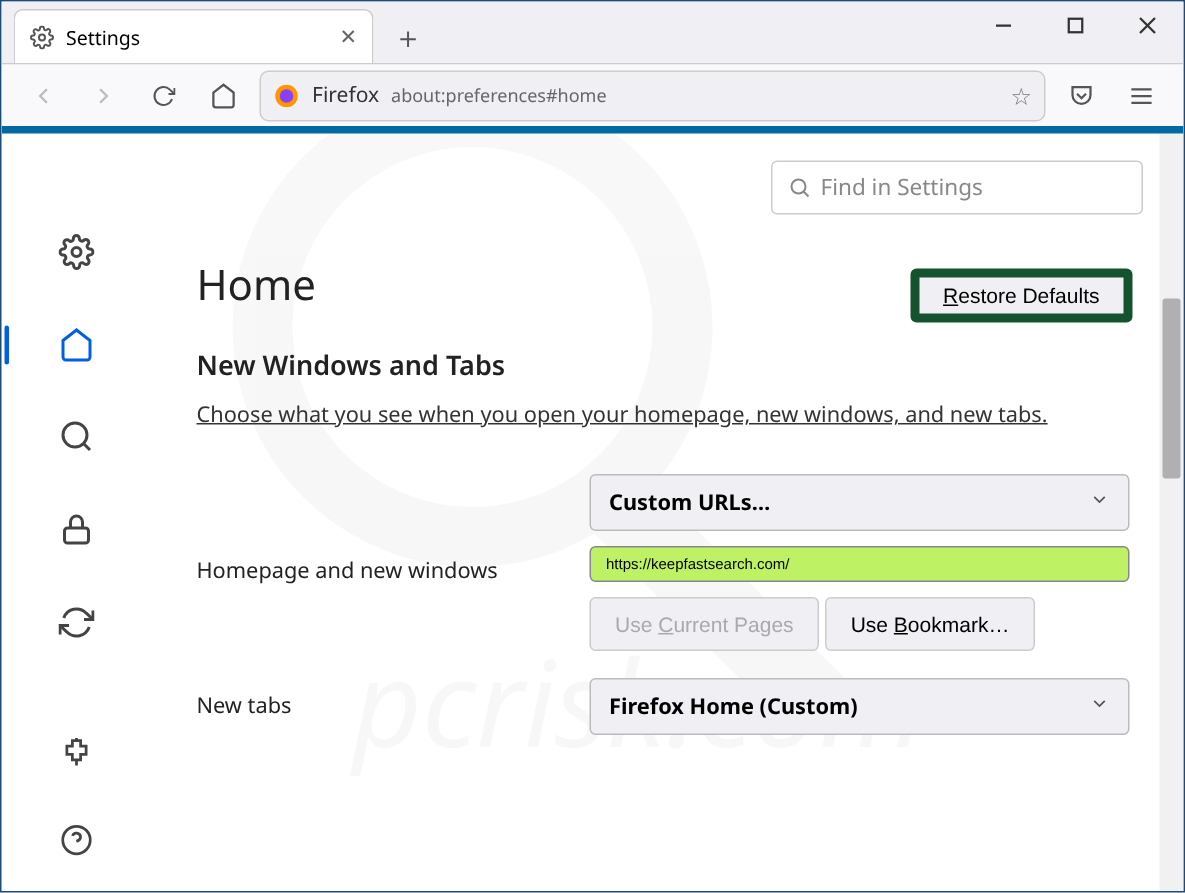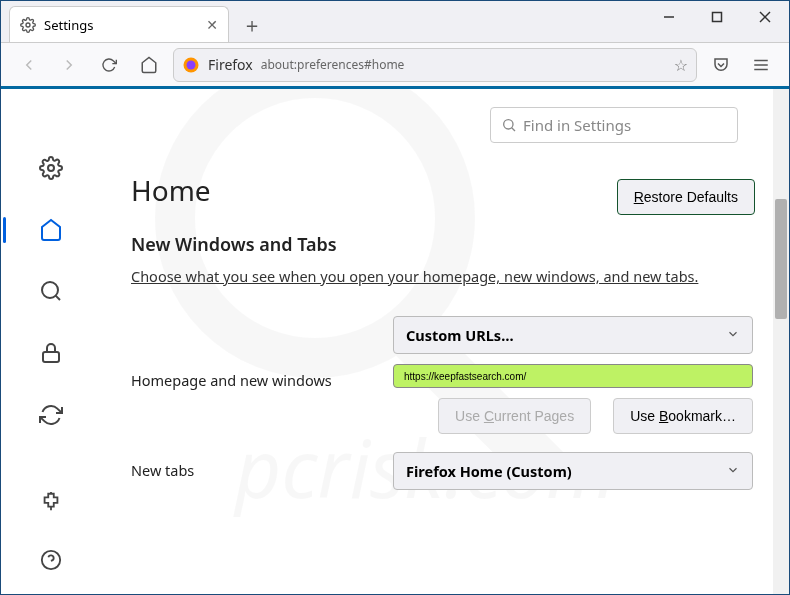--- a/index.html
+++ b/index.html
@@ -37,21 +37,21 @@
     }
     .tab {
       display: flex;
       align-items: center;
       background: #fff;
       border: 1px solid #ccc;
       border-bottom: none;
       border-radius: 6px 6px 0 0;
       height: 36px;
       padding: 0 10px;
-      width: 220px;
+      width: 240px;
       margin-left: 2px;
       gap: 8px;
       font-size: 13px;
     }
     .tab .gear-icon { width: 16px; height: 16px; color: #555; }
     .tab .close-icon { margin-left: auto; font-size: 14px; color: #666; cursor: pointer; }
     .new-tab-btn {
       width: 34px;
       height: 34px;
       display: flex;
@@ -78,21 +78,21 @@
     }
     
     
     .toolbar {
       height: 46px;
       background: #f9f9fb;
       display: flex;
       align-items: center;
       padding: 0 12px;
       gap: 8px;
-      border-bottom: 3px solid #0369a1;
+      border-bottom: 5px solid #0369a1;
       position: relative;
       z-index: 2;
     }
     .tb-btn {
       width: 32px;
       height: 32px;
       display: flex;
       align-items: center;
       justify-content: center;
       color: #555;
@@ -176,21 +176,21 @@
     .sb-bottom { padding-bottom: 16px; display: flex; flex-direction: column; gap: 18px; align-items: center; }
     
     
     .main {
       flex: 1;
       padding: 20px 36px 0 30px;
       position: relative;
     }
     .search-settings {
       position: absolute;
-      right: 51px;
+      right: 27px;
       top: 18px;
       width: 248px;
       height: 36px;
       border: 1px solid #ccc;
       border-radius: 4px;
       display: flex;
       align-items: center;
       padding: 0 10px;
       gap: 6px;
       color: #888;
@@ -203,21 +203,21 @@
       color: #222;
       margin-top: 62px;
     }
     .restore-btn {
       position: absolute;
       right: 34px;
       top: 90px;
       height: 36px;
       padding: 0 16px;
       background: #f0f0f4;
-      border: 1px solid #14532d;
+      border: 6px solid #14532d;
       border-radius: 4px;
       font-size: 14px;
       cursor: pointer;
     }
     h2.section-title {
       margin-top: 23px;
       font-size: 18px;
       font-weight: 600;
       color: #222;
     }
@@ -258,21 +258,21 @@
     }
     .select-box .chev { margin-left: auto; color: #555; }
     .text-input {
       height: 24px;
       border: 1px solid #888;
       border-radius: 4px;
       padding: 0 10px;
       font-size: 10px;
       background: #bef264;
     }
-    .btn-row { display: flex; gap: 22px; justify-content: flex-end; }
+    .btn-row { display: flex; gap: 4px; }
     .page-btn {
       height: 36px;
       padding: 0 16px;
       border: 1px solid #ccc;
       border-radius: 4px;
       background: #f0f0f4;
       font-size: 14px;
       cursor: pointer;
       white-space: nowrap;
     }

